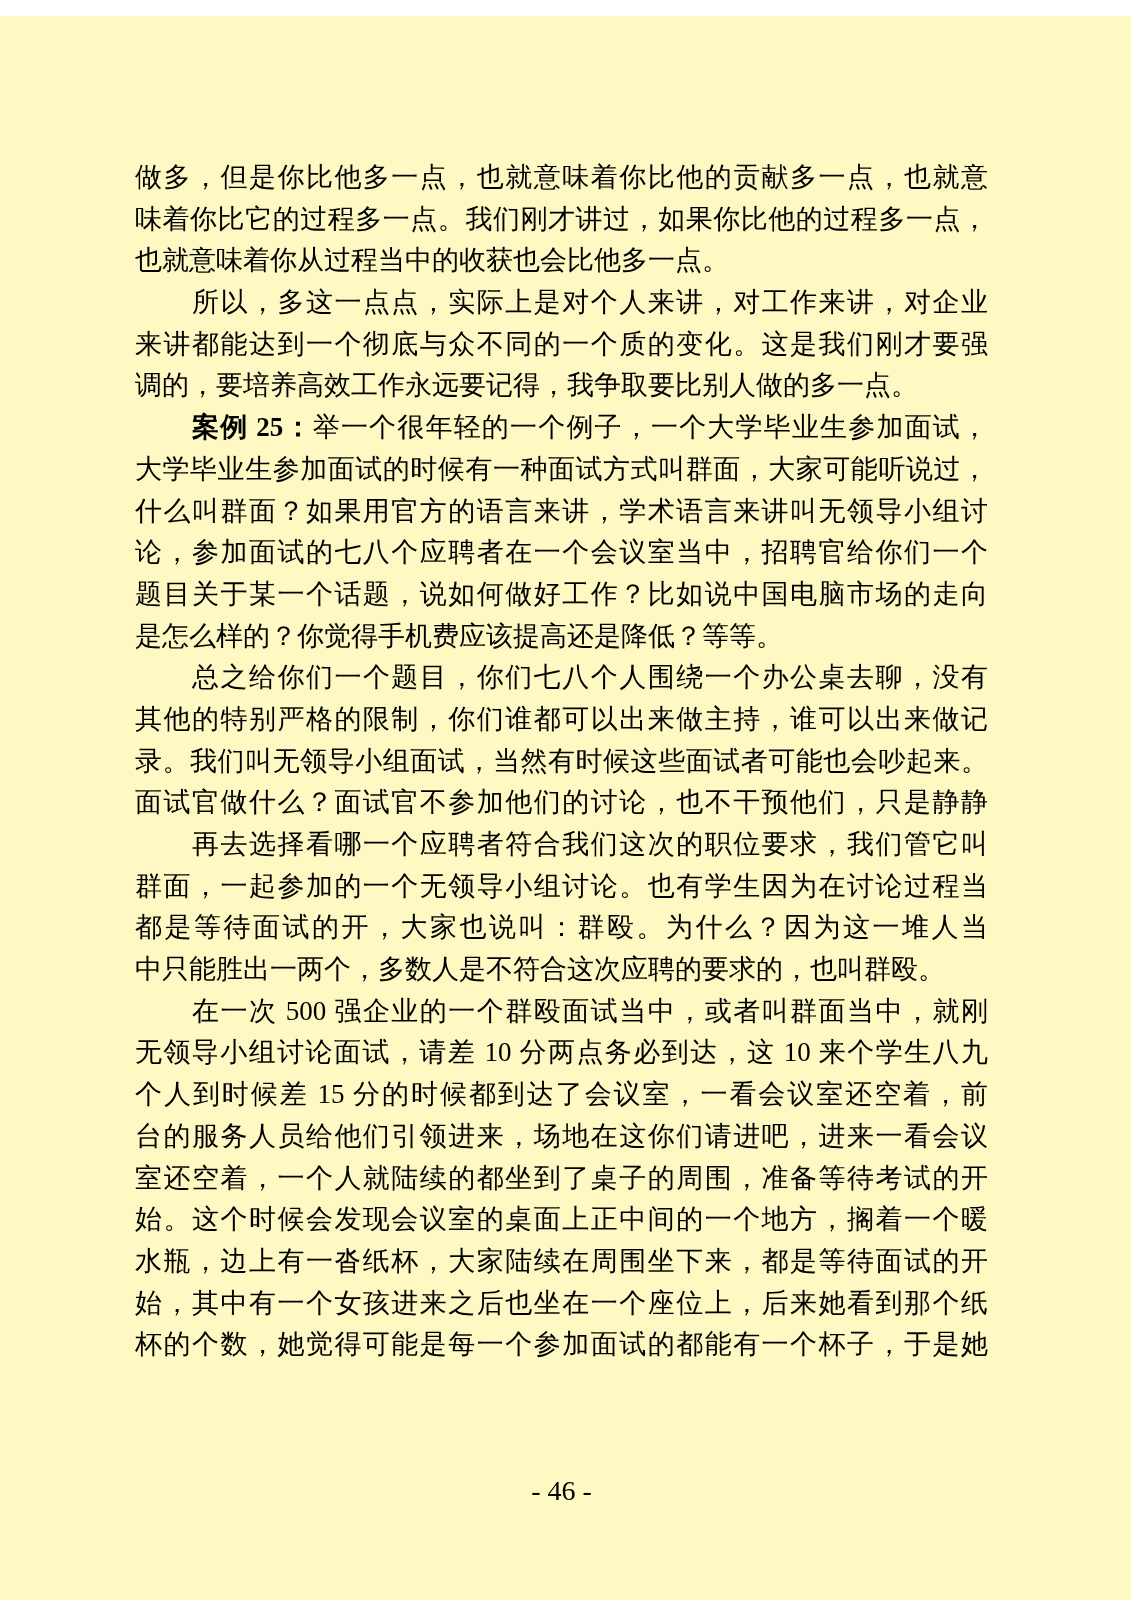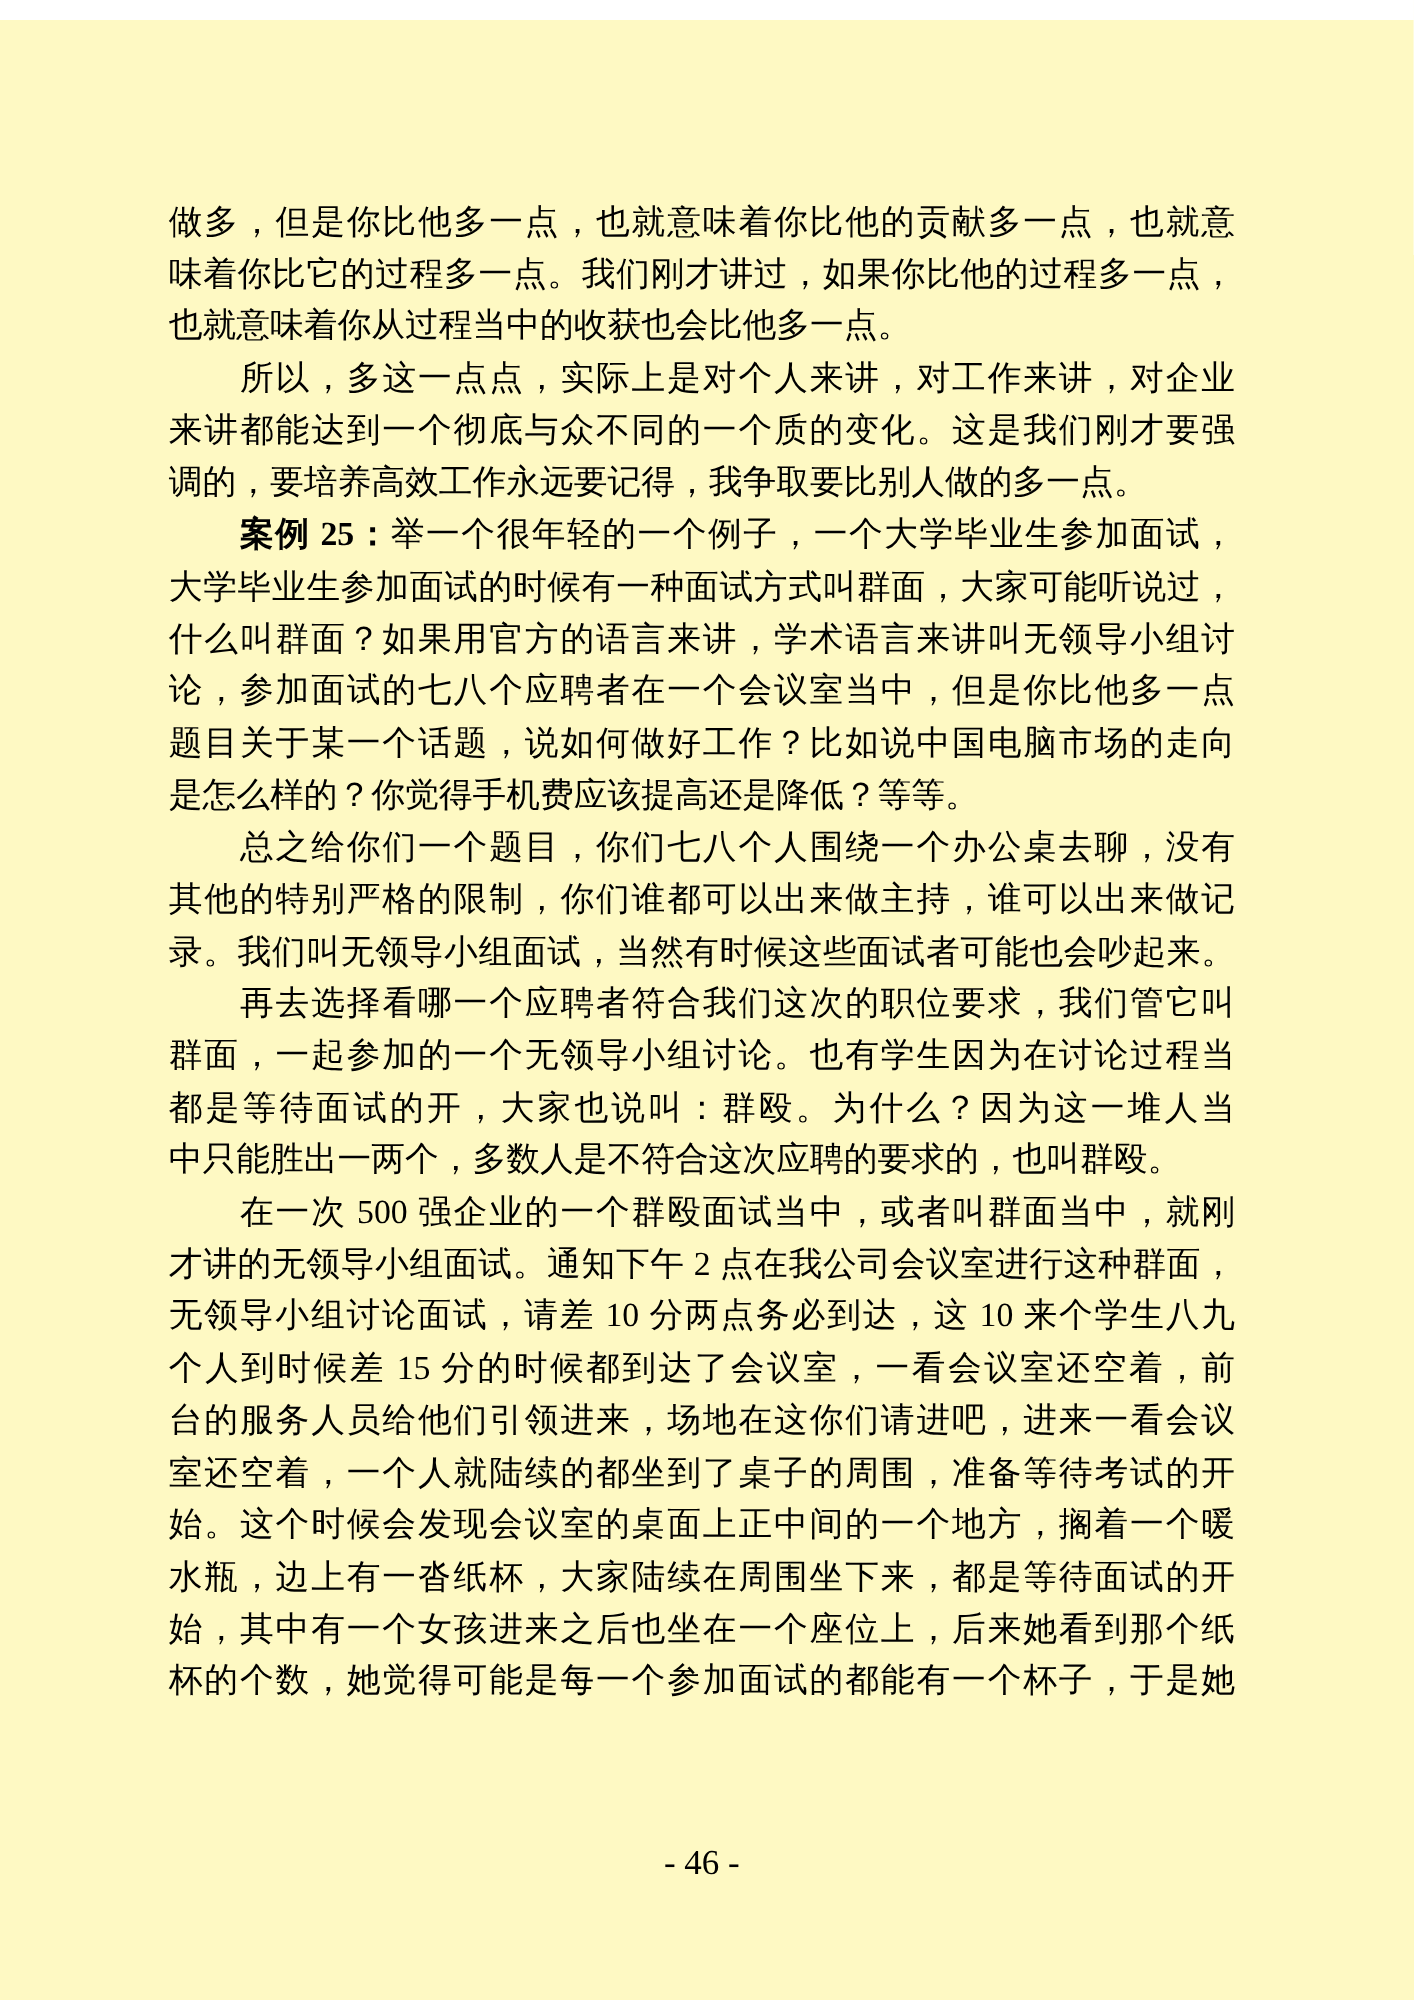--- a/index.html
+++ b/index.html
@@ -68,38 +68,38 @@
       </div>
       <div>
         <div class="line just indent">所以，多这一点点，实际上是对个人来讲，对工作来讲，对企业</div>
         <div class="line just">来讲都能达到一个彻底与众不同的一个质的变化。这是我们刚才要强</div>
         <div class="line">调的，要培养高效工作永远要记得，我争取要比别人做的多一点。</div>
       </div>
       <div>
         <div class="line just indent"><span class="bold">案例 25：</span>举一个很年轻的一个例子，一个大学毕业生参加面试，</div>
         <div class="line just">大学毕业生参加面试的时候有一种面试方式叫群面，大家可能听说过，</div>
         <div class="line just">什么叫群面？如果用官方的语言来讲，学术语言来讲叫无领导小组讨</div>
-        <div class="line just">论，参加面试的七八个应聘者在一个会议室当中，但是你比他多一点</div>
+        <div class="line just">论，参加面试的七八个应聘者在一个会议室当中，招聘官给你们一个</div>
         <div class="line just">题目关于某一个话题，说如何做好工作？比如说中国电脑市场的走向</div>
         <div class="line">是怎么样的？你觉得手机费应该提高还是降低？等等。</div>
       </div>
       <div>
         <div class="line just indent">总之给你们一个题目，你们七八个人围绕一个办公桌去聊，没有</div>
         <div class="line just">其他的特别严格的限制，你们谁都可以出来做主持，谁可以出来做记</div>
         <div class="line just">录。我们叫无领导小组面试，当然有时候这些面试者可能也会吵起来。</div>
+        <div class="line just">面试官做什么？面试官不参加他们的讨论，也不干预他们，只是静静</div>
       </div>
       <div>
         <div class="line just indent">再去选择看哪一个应聘者符合我们这次的职位要求，我们管它叫</div>
         <div class="line just">群面，一起参加的一个无领导小组讨论。也有学生因为在讨论过程当</div>
         <div class="line just">都是等待面试的开，大家也说叫：群殴。为什么？因为这一堆人当</div>
         <div class="line">中只能胜出一两个，多数人是不符合这次应聘的要求的，也叫群殴。</div>
       </div>
       <div>
         <div class="line just indent">在一次 500 强企业的一个群殴面试当中，或者叫群面当中，就刚</div>
-        <div class="line just">才讲的无领导小组面试。通知下午 2 点在我公司会议室进行这种群面，</div>
         <div class="line just">无领导小组讨论面试，请差 10 分两点务必到达，这 10 来个学生八九</div>
         <div class="line just">个人到时候差 15 分的时候都到达了会议室，一看会议室还空着，前</div>
         <div class="line just">台的服务人员给他们引领进来，场地在这你们请进吧，进来一看会议</div>
         <div class="line just">室还空着，一个人就陆续的都坐到了桌子的周围，准备等待考试的开</div>
         <div class="line just">始。这个时候会发现会议室的桌面上正中间的一个地方，搁着一个暖</div>
         <div class="line just">水瓶，边上有一沓纸杯，大家陆续在周围坐下来，都是等待面试的开</div>
         <div class="line just">始，其中有一个女孩进来之后也坐在一个座位上，后来她看到那个纸</div>
         <div class="line just">杯的个数，她觉得可能是每一个参加面试的都能有一个杯子，于是她</div>
       </div>
     </div>

